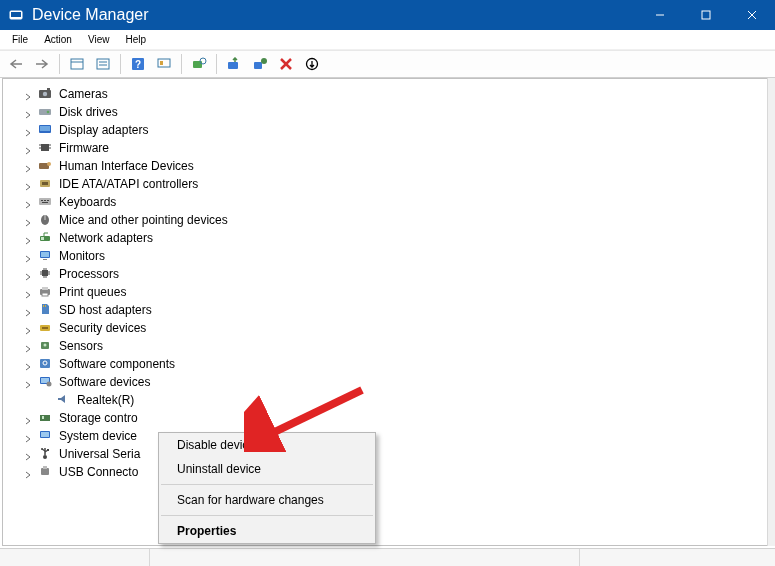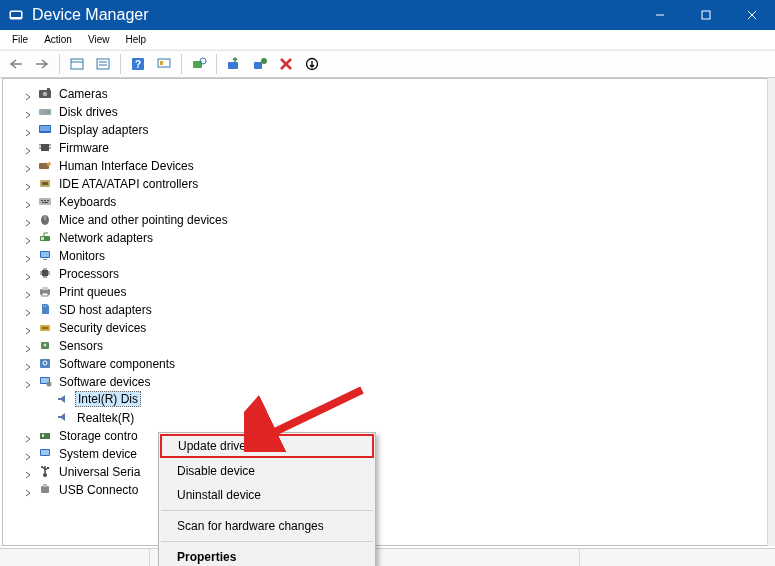--- a/index.html
+++ b/index.html
@@ -431,29 +431,20 @@
       <span class="node-icon">
           <svg width="14" height="12">
             <rect x="2" y="2" width="10" height="7" fill="#2e6ac4" rx="1"></rect>
             <rect x="3" y="3" width="8" height="5" fill="#9cc8ee"></rect>
             <circle cx="11" cy="9" r="2.5" fill="#888"></circle>
           </svg>
         </span>
       <span class="label-txt">Software devices</span>
     </div>
 
-    <div class="tree-row depth-1 selected">
-      <span class="expander"></span>
-      <span class="node-icon">
-          <svg width="14" height="12">
-            <path d="M2 5 H5 L9 2 V10 L5 7 H2 Z" fill="#5a7aa5"></path>
-          </svg>
-        </span>
-      <span class="label-txt">Intel(R) Dis</span>
-    </div>
     <div class="tree-row depth-1">
       <span class="expander"></span>
       <span class="node-icon">
           <svg width="14" height="12">
             <path d="M2 5 H5 L9 2 V10 L5 7 H2 Z" fill="#5a7aa5"></path>
           </svg>
         </span>
       <span class="label-txt">Realtek(R)</span>
     </div>
 
@@ -519,21 +510,20 @@
         </span>
       <span class="label-txt">USB Connecto</span>
     </div>
 
   </div>
 </div>
 
 <div class="right-strip"></div>
 
 <div class="ctxmenu" style="left:158px; top:432px; width:218px;">
-  <div class="ctx-item highlight">Update driver</div>
   <div class="ctx-item">Disable device</div>
   <div class="ctx-item">Uninstall device</div>
   <div class="ctx-sep"></div>
   <div class="ctx-item">Scan for hardware changes</div>
   <div class="ctx-sep"></div>
   <div class="ctx-item bold">Properties</div>
 </div>
 
 <svg class="arrow-annotation" style="left:244px; top:382px;" width="130" height="70">
   <defs>

